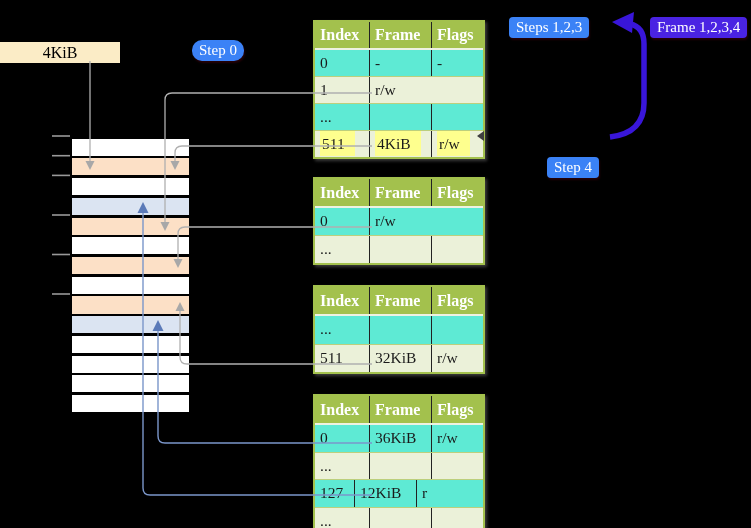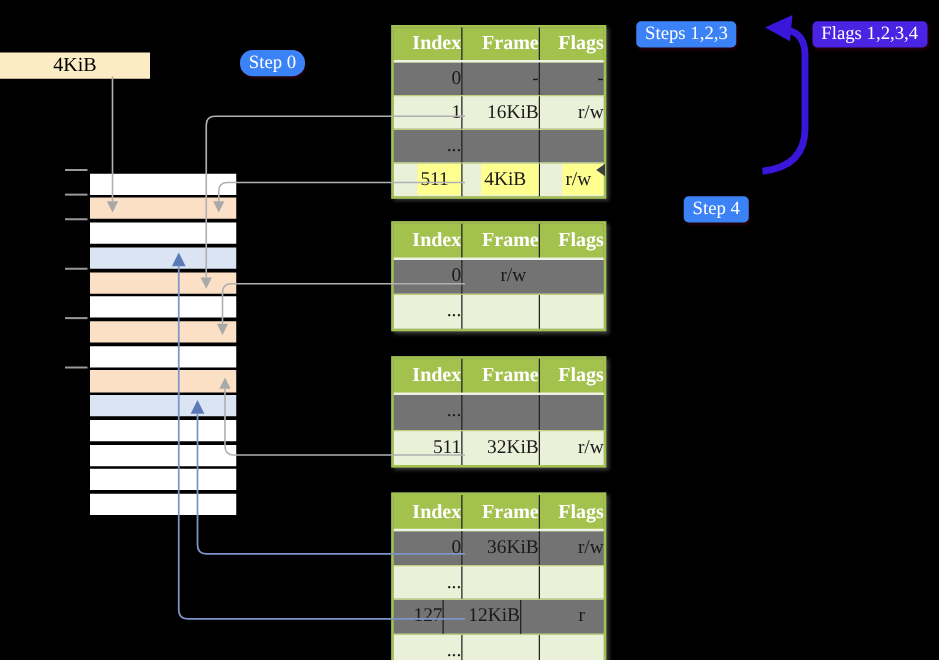--- a/index.html
+++ b/index.html
@@ -11,22 +11,22 @@
   .page-size-label{left:0;top:42px;width:120px;height:21px;background:#fbecc6;
     color:#000;font-size:16px;text-align:center;line-height:21px;}
 
   
   .badge{height:21px;line-height:21px;padding:0 7px;border-radius:4px;color:#fff;
     font-size:15px;white-space:nowrap;box-shadow:1px 2px 2px rgba(40,0,8,.9);}
   .badge.red{background:#3b82f6;}
   .badge.purple{background:#4a23e3;}
 
   
-  .ptable{position:absolute;border:2.5px solid #a3c14d;background:#737373;
-    box-shadow:2px 2px 3px rgba(110,110,110,.55);text-align:right;}
+  .ptable{position:absolute;border:2.5px solid #a3c14d;background:#5eead4;
+    box-shadow:2px 2px 3px rgba(110,110,110,.55);}
   .prow{display:flex;width:100%;}
   .prow.head{background:#a3c14d;border-bottom:2px solid #eef2e2;}
   .prow.shaded{background:#ebf1d9;}
   .prow + .prow:not(.first-data){border-top:1px solid #bccf7d;}
   .pcell{box-sizing:border-box;padding-left:5px;font-size:15.5px;color:#1a1a1a;
     overflow:hidden;white-space:nowrap;}
   .pcell:not(:last-child){border-right:1px solid #222;}
   .prow.head .pcell{color:#fff;font-weight:bold;font-size:16px;}
   .hl{background:#feff8e;display:inline-block;padding:0 10px 0 2px;}
 
@@ -70,21 +70,20 @@
           <div class="pcell" style="width: 62px; line-height: 26px;">Frame</div>
           <div class="pcell" style="width: 51px; line-height: 26px;">Flags</div>
         </div>
         <div class="prow first-data" style="height: 26px;">
           <div class="pcell" style="width: 55px; line-height: 25px;">0</div>
           <div class="pcell" style="width: 62px; line-height: 25px;">-</div>
           <div class="pcell" style="width: 51px; line-height: 25px;">-</div>
         </div>
         <div class="prow shaded" style="height: 26px;">
           <div class="pcell" style="width: 55px; line-height: 25px;">1</div>
-          <div class="pcell" style="width: 62px; line-height: 25px;">16KiB</div>
           <div class="pcell" style="width: 51px; line-height: 25px;">r/w</div>
         </div>
         <div class="prow" style="height: 26px;">
           <div class="pcell" style="width: 55px; line-height: 25px;">...</div>
           <div class="pcell" style="width: 62px; line-height: 25px;"></div>
           <div class="pcell" style="width: 51px; line-height: 25px;"></div>
         </div>
         <div class="prow shaded" style="height: 26px;">
           <div class="pcell" style="width: 55px; line-height: 25px;"><span class="hl">511</span></div>
           <div class="pcell" style="width: 62px; line-height: 25px;"><span class="hl">4KiB</span></div>
@@ -189,16 +188,16 @@
     </g>
 
     <path d="M610 137 Q644 133 644 103 L644 44 Q644 27 630 24" stroke="#3916d9" stroke-width="5.5" fill="none"></path>
     <polygon points="612,22 634,12 632,33" fill="#3916d9"></polygon>
     <polygon points="477,136 484,131 484,141" fill="#3f3f3f"></polygon>
   </svg>
 
   <div id="badges-root">
       <div class="abs badge red" style="left: 192px; top: 40px; border-radius: 10px;">Step 0</div>
       <div class="abs badge red" style="left: 509px; top: 17px;">Steps 1,2,3</div>
-      <div class="abs badge purple" style="left: 650px; top: 17px;">Flags 1,2,3,4</div>
+      <div class="abs badge purple" style="left: 650px; top: 17px;">Frame 1,2,3,4</div>
       <div class="abs badge red" style="left: 547px; top: 157px;">Step 4</div>
     </div>
 </div>
 
 </body></html>

